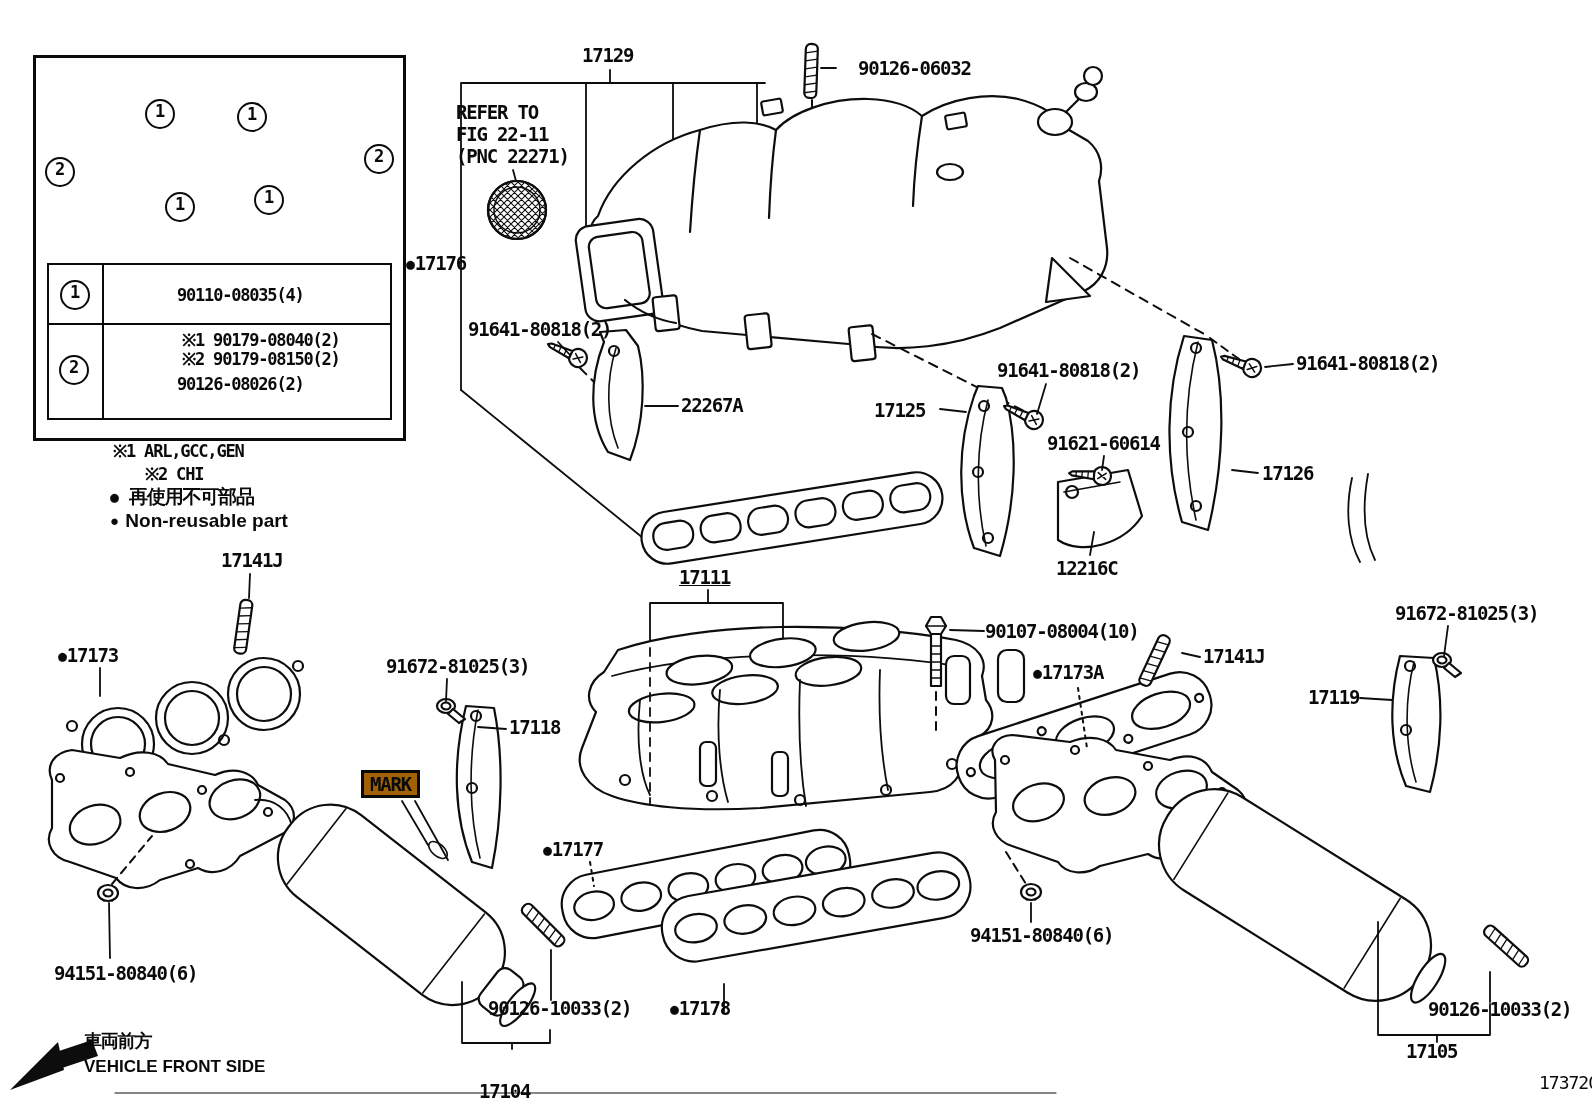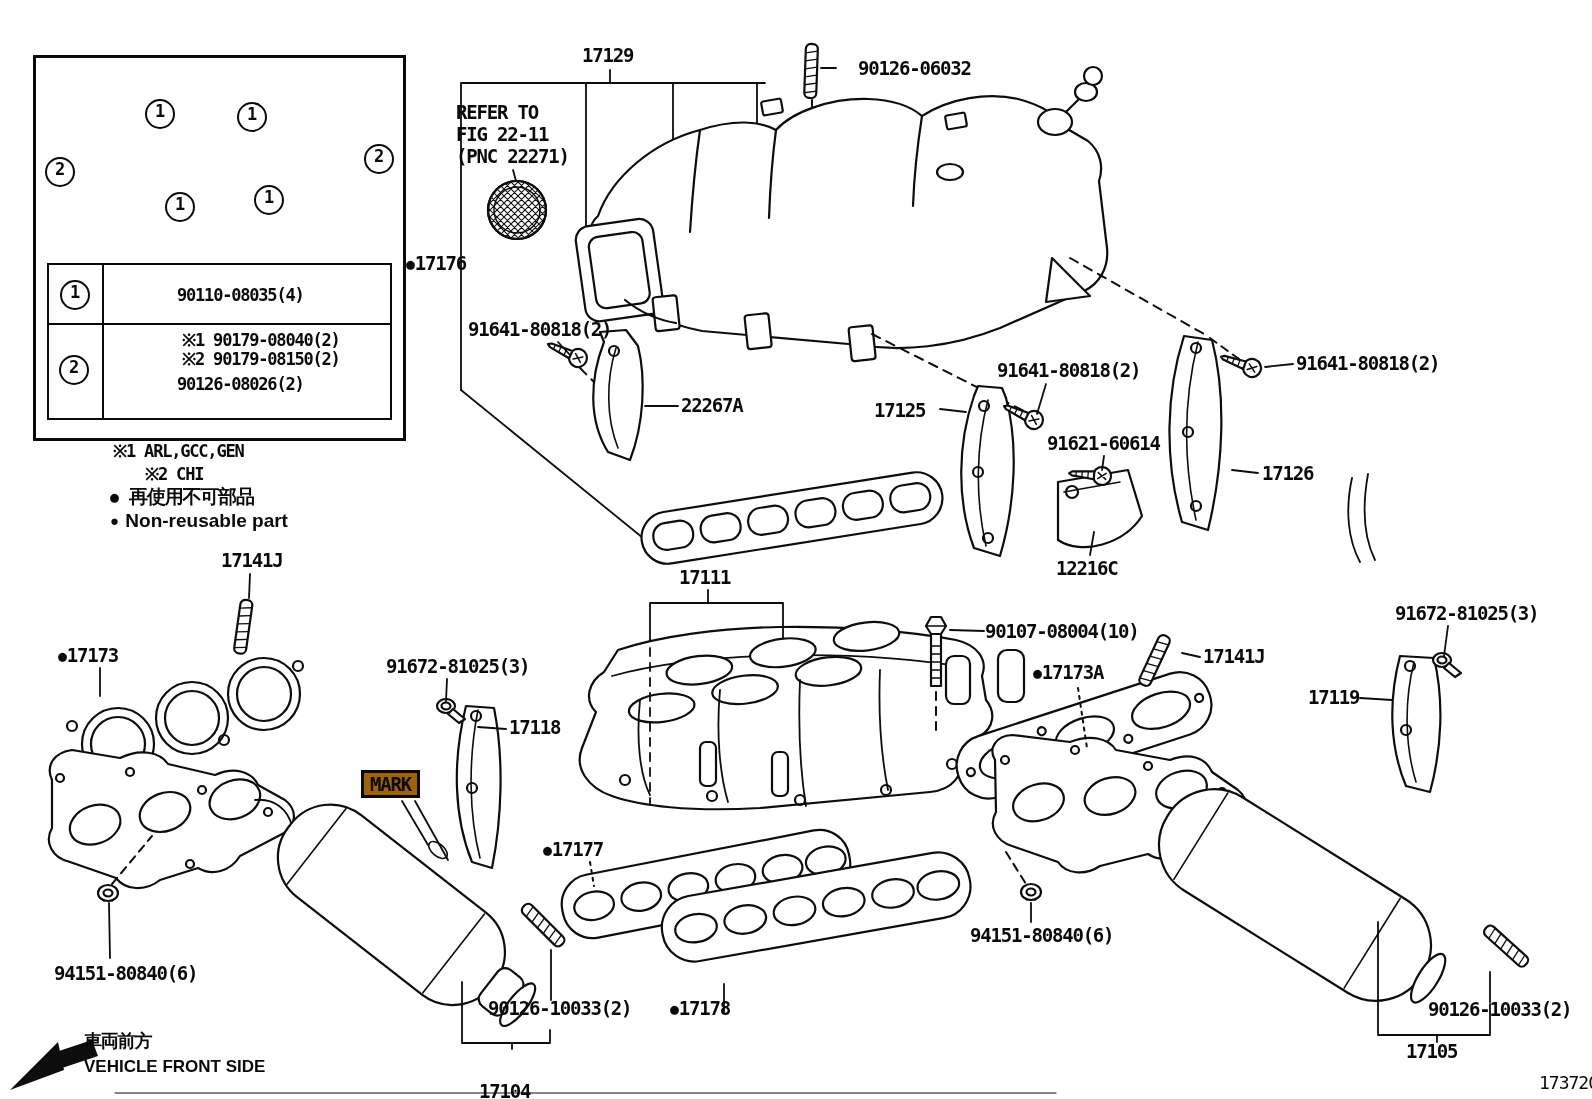--- a/index.html
+++ b/index.html
@@ -435,21 +435,21 @@
   <div class="lbl" style="left:1262px;top:462px;">17126</div>
   <div class="lbl" style="left:1296px;top:352px;">91641-80818(2)</div>
 
   <div class="lbl" style="left:221px;top:549px;">17141J</div>
   <div class="lbl" style="left:58px;top:644px;"><span class="blt">●</span><span>17173</span></div>
   <div class="lbl" style="left:386px;top:655px;">91672-81025(3)</div>
   <div class="lbl" style="left:509px;top:716px;">17118</div>
   <div class="lbl mark-box" style="left:361px;top:770px;">MARK</div>
   <div class="lbl" style="left:543px;top:838px;"><span class="blt">●</span><span>17177</span></div>
 
-  <div class="lbl" style="left:679px;top:566px;">17111</div>
+  <div class="lbl" style="left:679px;top:566px;text-decoration:underline;">17111</div>
   <div class="lbl" style="left:985px;top:620px;">90107-08004(10)</div>
   <div class="lbl" style="left:1033px;top:661px;"><span class="blt">●</span><span>17173A</span></div>
   <div class="lbl" style="left:1203px;top:645px;">17141J</div>
   <div class="lbl" style="left:1395px;top:602px;">91672-81025(3)</div>
   <div class="lbl" style="left:1308px;top:686px;">17119</div>
 
   <div class="lbl" style="left:54px;top:962px;">94151-80840(6)</div>
   <div class="lbl" style="left:488px;top:997px;">90126-10033(2)</div>
   <div class="lbl" style="left:479px;top:1040px;margin-top:40px;">17104</div>
   <div class="lbl" style="left:670px;top:997px;"><span class="blt">●</span><span>17178</span></div>

